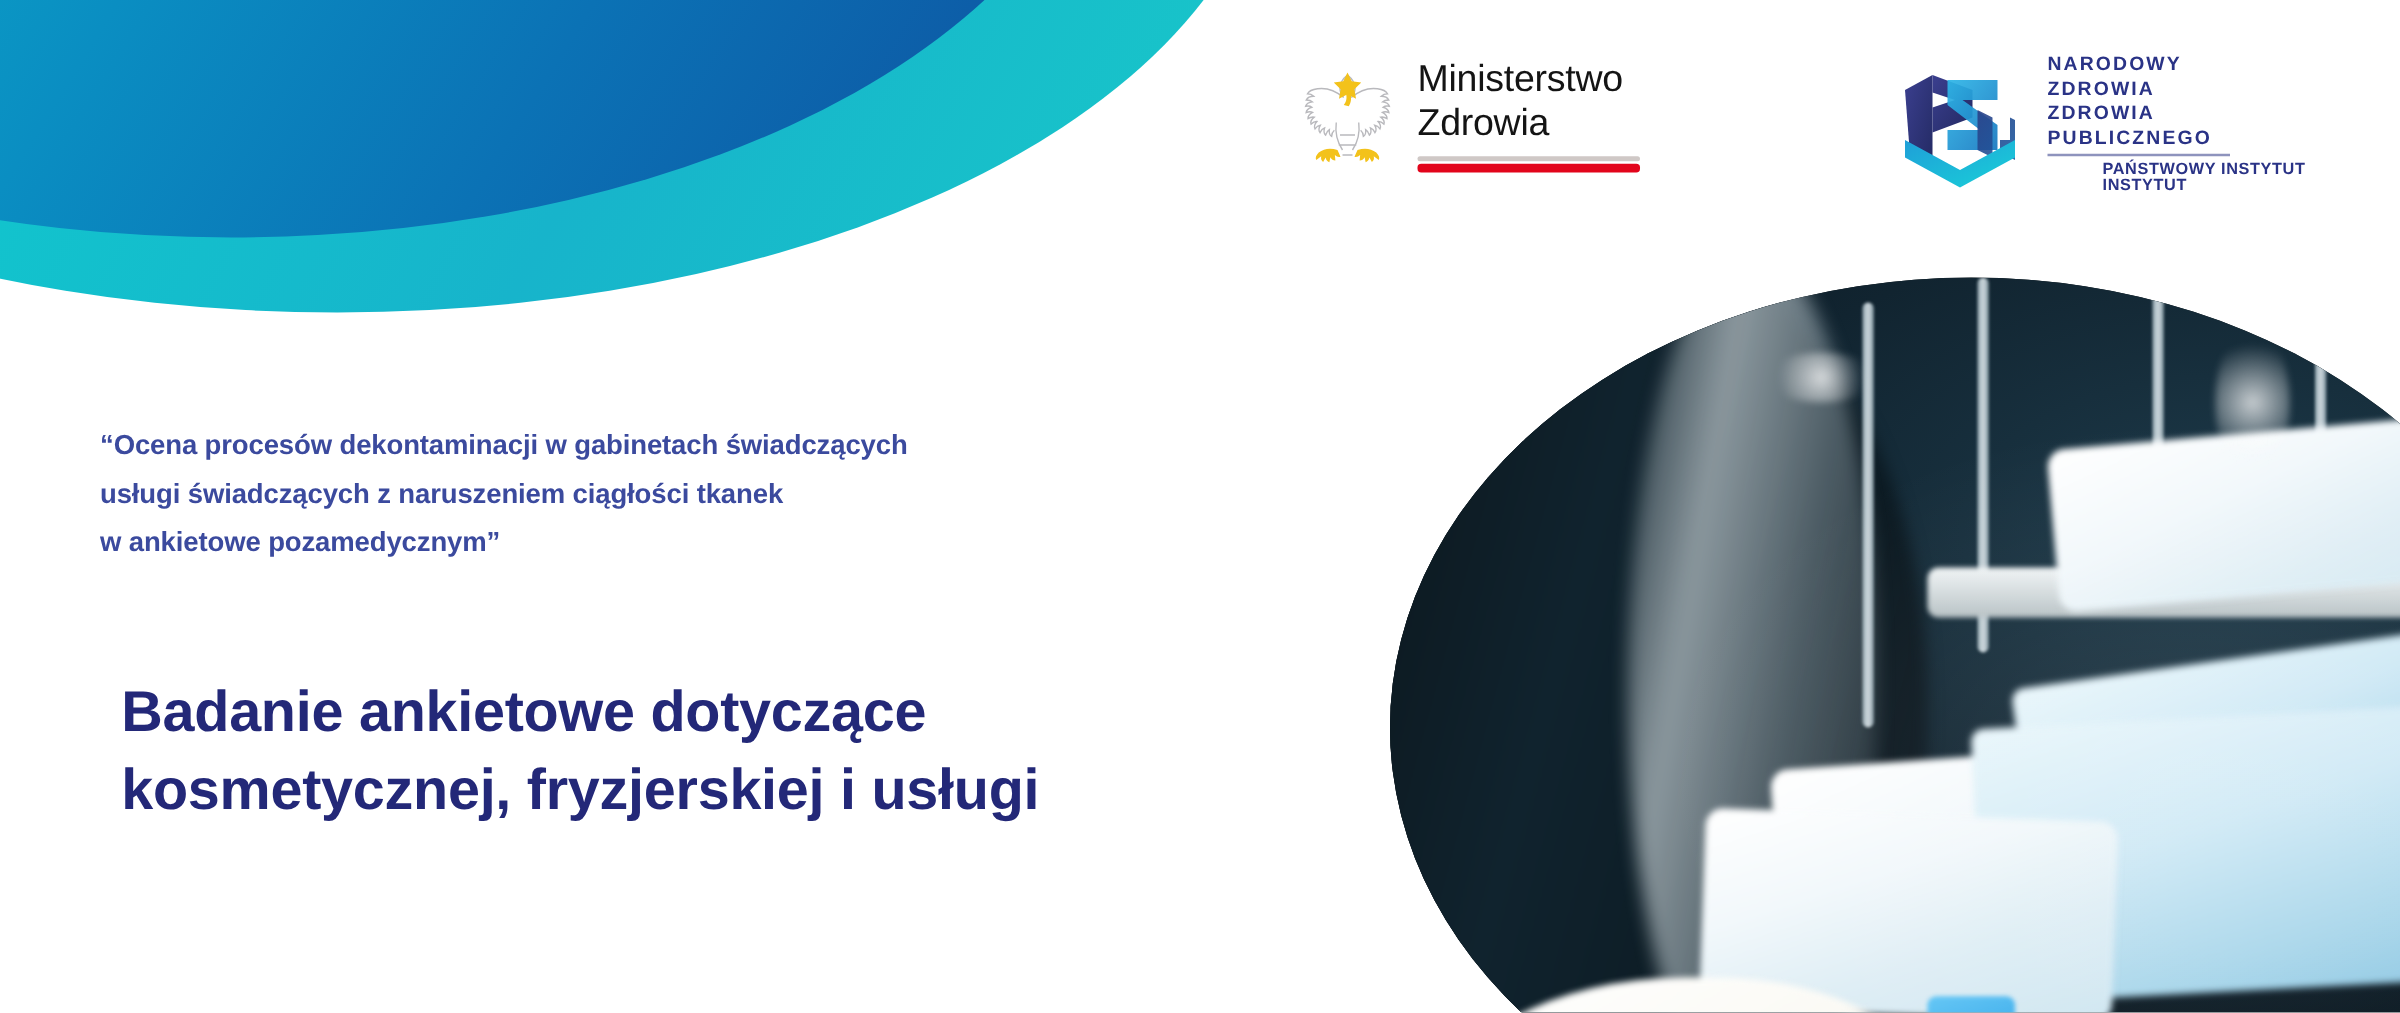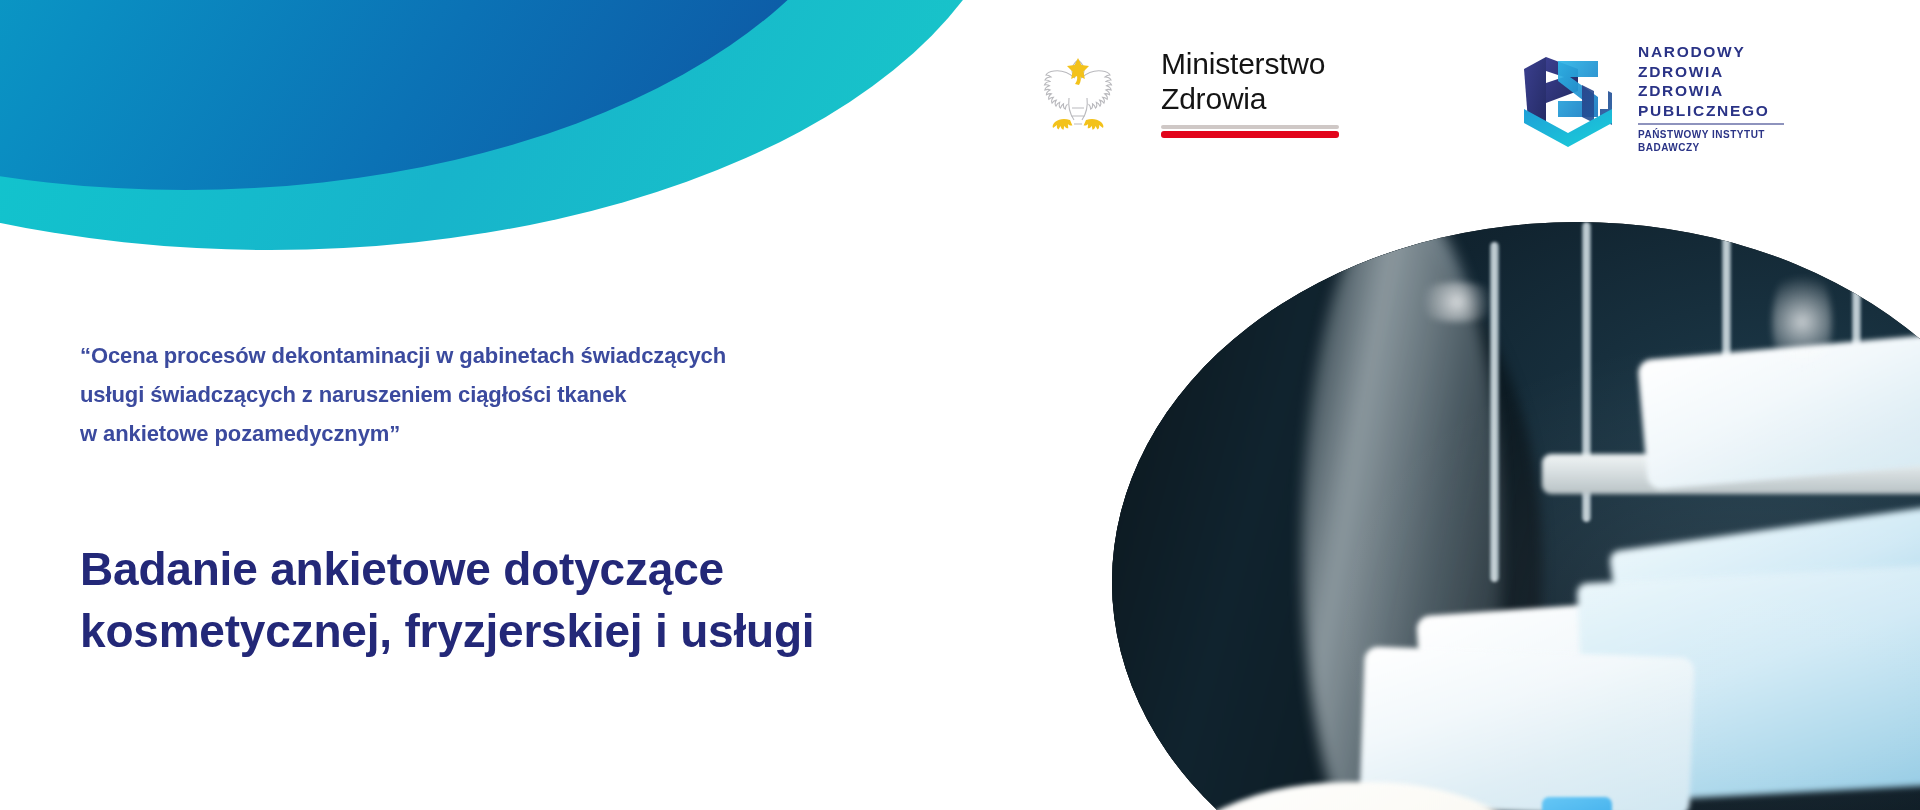--- a/index.html
+++ b/index.html
@@ -28,63 +28,63 @@
     width:1410px;height:790px;
     border-radius:50%;
     background:linear-gradient(122deg,#0ad8d0 0%,#0ac6cf 14%,#0babc9 32%,#0a8ec2 52%,#0b72b5 72%,#0d5ea8 88%,#12559e 100%);
   }
 
   
   .logos{position:absolute;top:0;left:0;width:1920px;height:200px;}
 
   .mz-logo{position:absolute;left:1022px;top:38px;display:flex;align-items:flex-start;}
   .eagle{width:112px;height:112px;position:relative;flex:none;}
-  .mz-text{margin-left:27px;padding-top:8px;}
+  .mz-text{margin-left:0;padding-top:8px;}
   .mz-line{
     font-family:"Liberation Sans", sans-serif;
     font-size:30px;line-height:35px;color:#141414;font-weight:400;
     letter-spacing:-0.2px;white-space:nowrap;
   }
   .mz-flag{margin-top:9px;width:178px;}
   .mz-flag .w{height:4px;background:#cfc8c6;border-radius:2px;}
   .mz-flag .r{height:7px;background:#e2041b;border-radius:3px;margin-top:2px;}
 
-  .pzh-logo{position:absolute;left:1512px;top:36px;display:flex;align-items:center;}
+  .pzh-logo{position:absolute;left:1512px;top:36px;display:flex;align-items:flex-end;}
   .pzh-mark{width:112px;height:112px;flex:none;}
   .pzh-text{margin-left:14px;padding-top:6px;}
   .pzh-big{
     font-family:"Liberation Sans", sans-serif;
     font-size:15.5px;line-height:19.5px;font-weight:700;
     letter-spacing:1.7px;color:#2a3386;white-space:nowrap;
   }
   .pzh-rule{height:1.5px;background:#8e93bd;margin:3px 0 3px 0;width:146px;}
   .pzh-small{
     font-family:"Liberation Sans", sans-serif;
-    font-size:10px;line-height:13px;font-weight:700;
-    letter-spacing:0.5px;color:#2a3386;white-space:nowrap;
+    font-size:13px;line-height:13px;font-weight:700;
+    letter-spacing:0.5px;color:#2a3386;white-space:nowrap;margin-left:44px;
   }
 
   
   .quote{
     position:absolute;left:80px;top:336px;width:1010px;
     font-family:"Liberation Sans", sans-serif;
     font-size:22px;line-height:39px;
     font-weight:700;color:#3b4a9e;
     letter-spacing:-0.1px;
   }
   .quote div{white-space:nowrap;}
 
   .headline{
     position:absolute;left:80px;top:538px;width:1060px;
     font-family:"Liberation Sans", sans-serif;
     font-size:46px;line-height:62px;
     font-weight:700;color:#232878;
     letter-spacing:-0.2px;
   }
-  .headline div{white-space:nowrap;}
+  .headline div{white-space:nowrap;margin-left:17px;}
 
   
   .photo{
     position:absolute;left:1112px;top:222px;
     width:930px;height:720px;
     border-radius:50%;
     overflow:hidden;
     background:#0d1417;
   }
   .photo .scene{position:absolute;inset:0;}
@@ -216,21 +216,21 @@
           <path d="M12 70 L56 94 L100 70 L100 84 L56 108 L12 84 Z" fill="url(#gBot)"></path>
         </svg>
       </div>
       <div class="pzh-text">
         <div class="pzh-big">NARODOWY</div>
         <div class="pzh-big">ZDROWIA</div>
         <div class="pzh-big">ZDROWIA</div>
         <div class="pzh-big">PUBLICZNEGO</div>
         <div class="pzh-rule"></div>
         <div class="pzh-small">PAŃSTWOWY INSTYTUT</div>
-        <div class="pzh-small">BADAWCZY</div>
+        <div class="pzh-small">INSTYTUT</div>
       </div>
     </div>
   </div>
 
   <div class="quote">
     <div>“Ocena procesów dekontaminacji w gabinetach świadczących</div>
     <div>usługi świadczących z naruszeniem ciągłości tkanek</div>
     <div>w ankietowe pozamedycznym”</div>
   </div>
 

